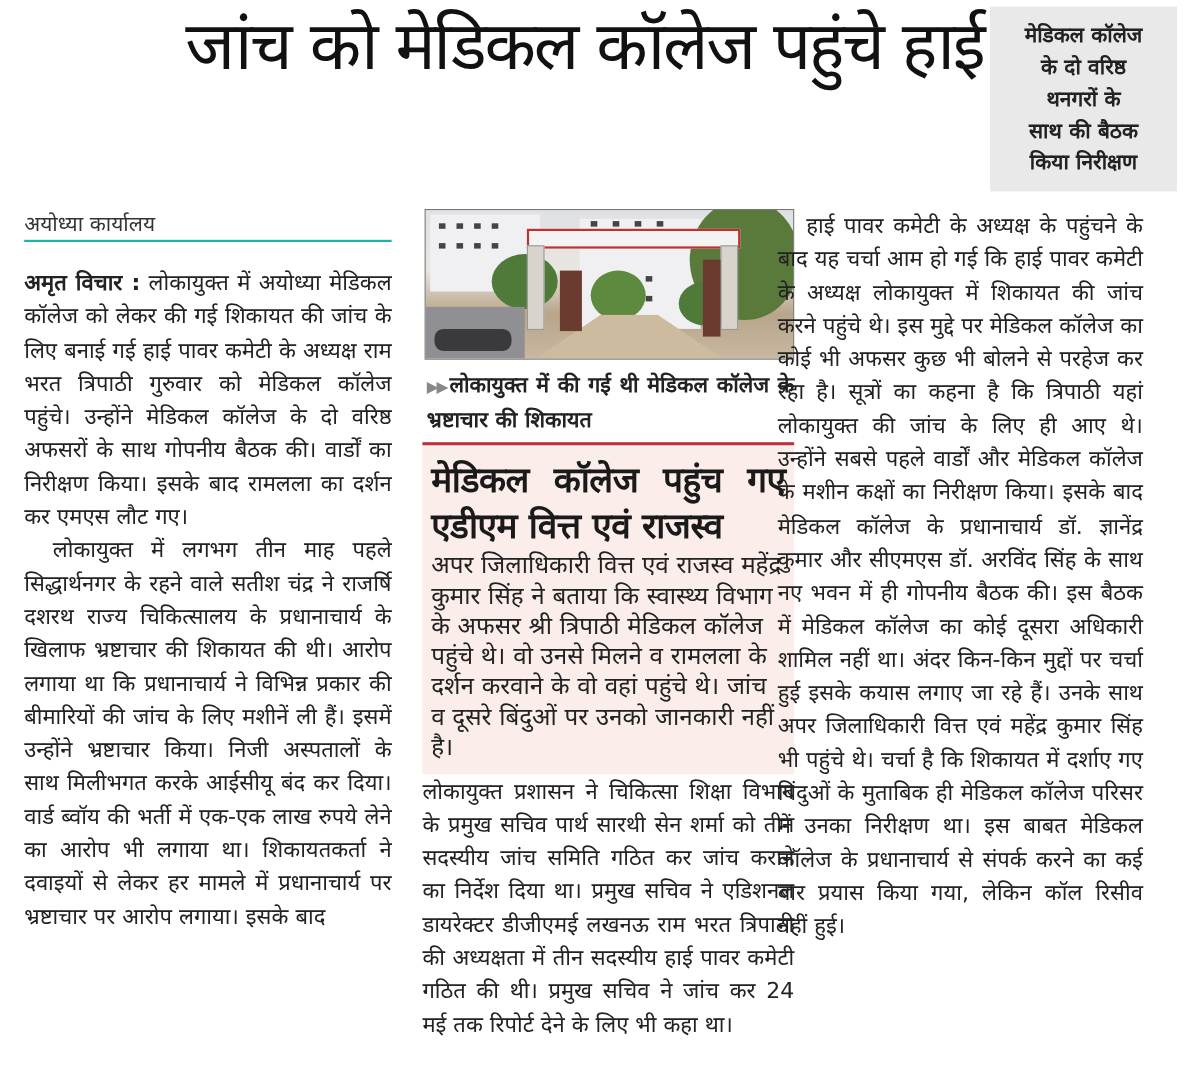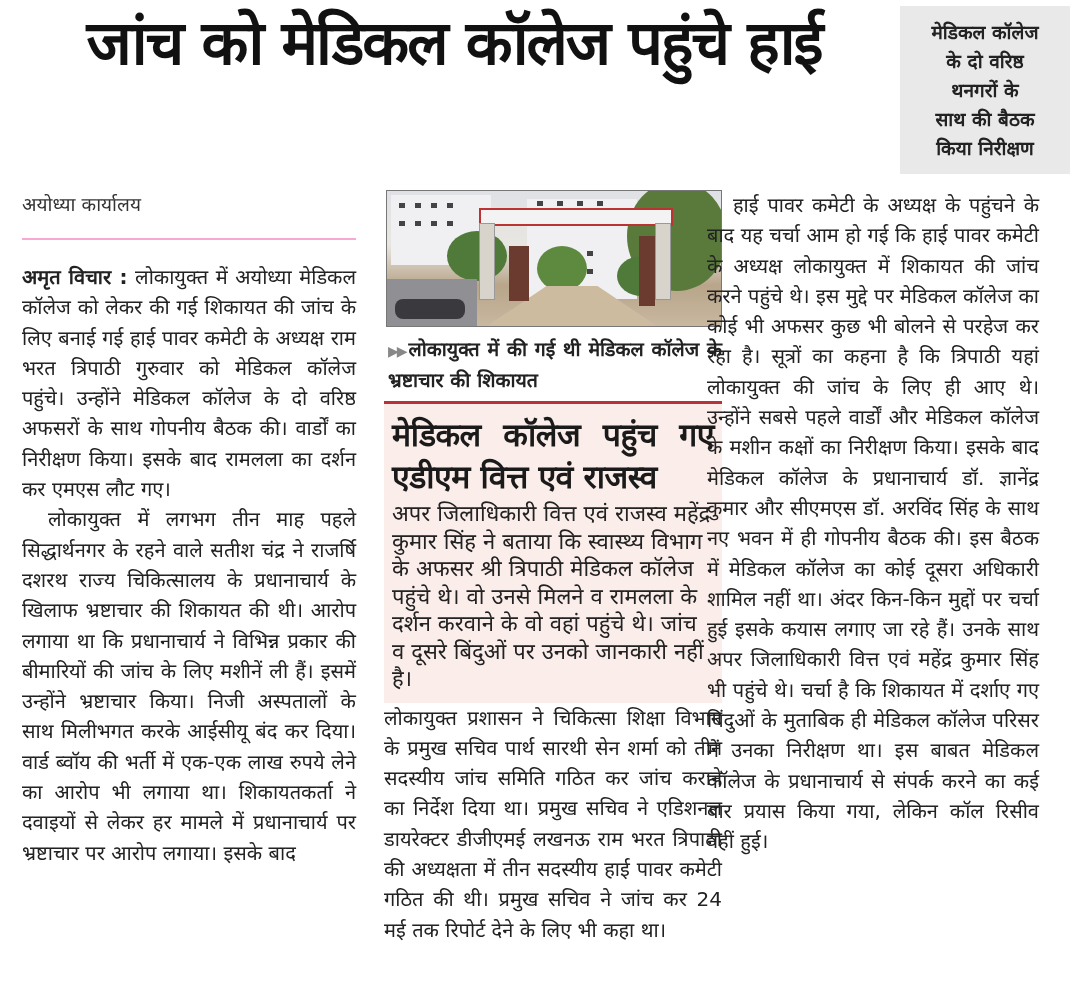--- a/index.html
+++ b/index.html
@@ -1,31 +1,31 @@
 <!DOCTYPE html>
 <html><head>
 <meta charset="utf-8">
 <style>
   html, body { margin: 0; padding: 0; background: #ffffff; }
   body { width: 1080px; height: 991px; position: relative; overflow: hidden;
          font-family: "DejaVu Sans", "Liberation Sans", sans-serif; color: #1d1d1d; }
   .headline { position: absolute; left: 14px; top: 4px; width: 880px;
-              font-family: "DejaVu Sans", sans-serif; font-weight: bold;
+              font-family: "DejaVu Sans", sans-serif; font-weight: normal;
               font-size: 61px; line-height: 78px; letter-spacing: -2px;
-              color: #111; text-align: center; }
+              color: #111; text-align: right; }
   .sidebox { position: absolute; left: 900px; top: 6px; width: 170px; height: 168px;
              background: #e9e9e9; display: flex; align-items: center; justify-content: center;
              text-align: center; font-weight: bold; font-size: 19px; line-height: 29px; color: #222; }
   .col { position: absolute; top: 190px; font-size: 20px; line-height: 30.3px;
          text-align: justify; color: #222; }
   .col1 { left: 22px; width: 334px; }
   .col3 { left: 707px; width: 332px; }
   .col2 { left: 384px; width: 338px; top: 190px; }
-  .dateline { font-size: 19px; line-height: 28px; padding-bottom: 20px;
-              border-bottom: 2px solid #f9a8d4; margin-bottom: 22px; color: #333; }
+  .dateline { font-size: 19px; line-height: 28px; padding-bottom: 0;
+              border-bottom: 2px solid #14b8a6; margin-bottom: 22px; color: #333; }
   .para { margin: 0; }
   .indent { text-indent: 26px; }
   .lead { font-weight: bold; }
   .photo { width: 334px; height: 135px; margin-left: 2px; border: 1px solid #777; position: relative; overflow: hidden;
            background: linear-gradient(180deg, #dfe1e6 0%, #e8e6e0 40%, #b8a58a 70%, #c8b8a0 100%); }
   .bldg { position: absolute; background: #f0f0f2; }
   .win { position: absolute; width: 6px; height: 5px; background: #444; }
   .gate-sign { position: absolute; left: 92px; top: 17px; width: 190px; height: 14px; background: #f3f3f3;
                border: 2px solid #b33; }
   .pillar { position: absolute; width: 14px; background: #d8d4cc; border: 1px solid #999; }

